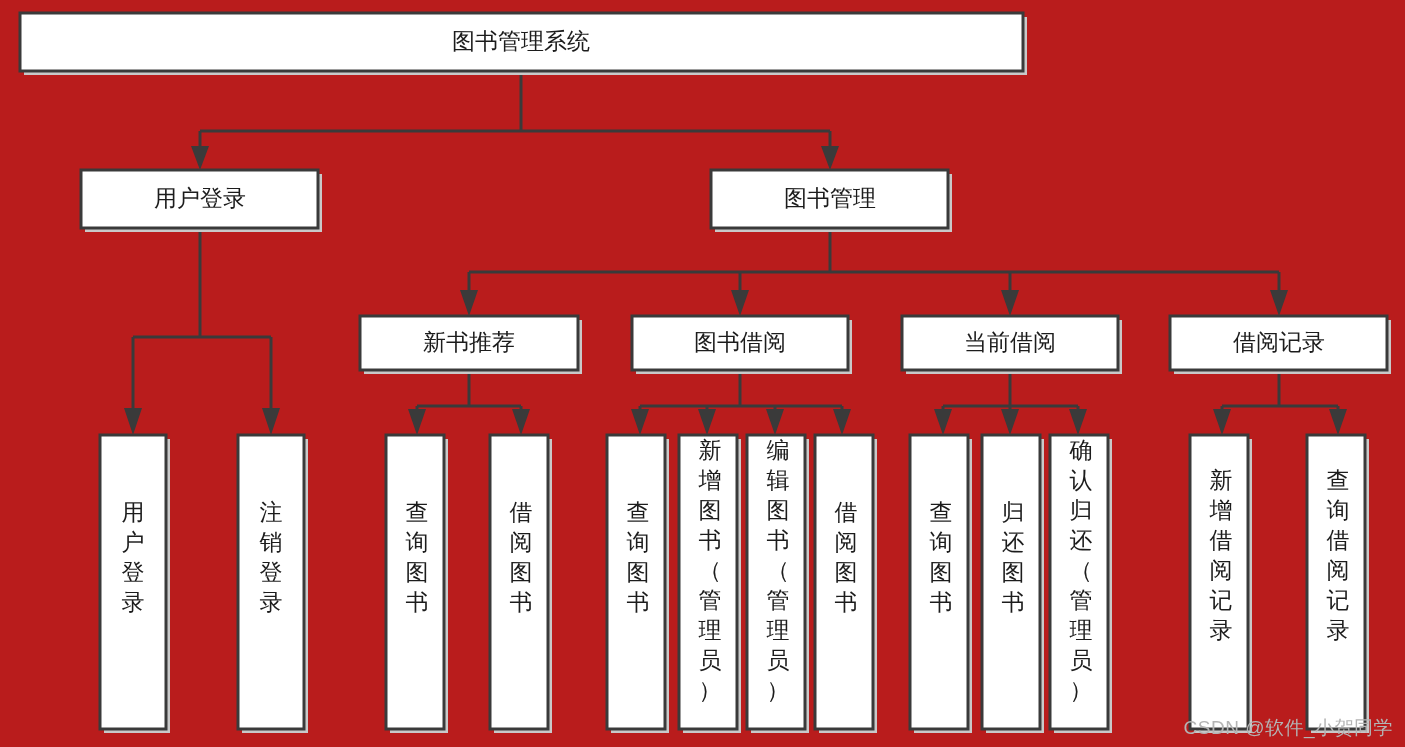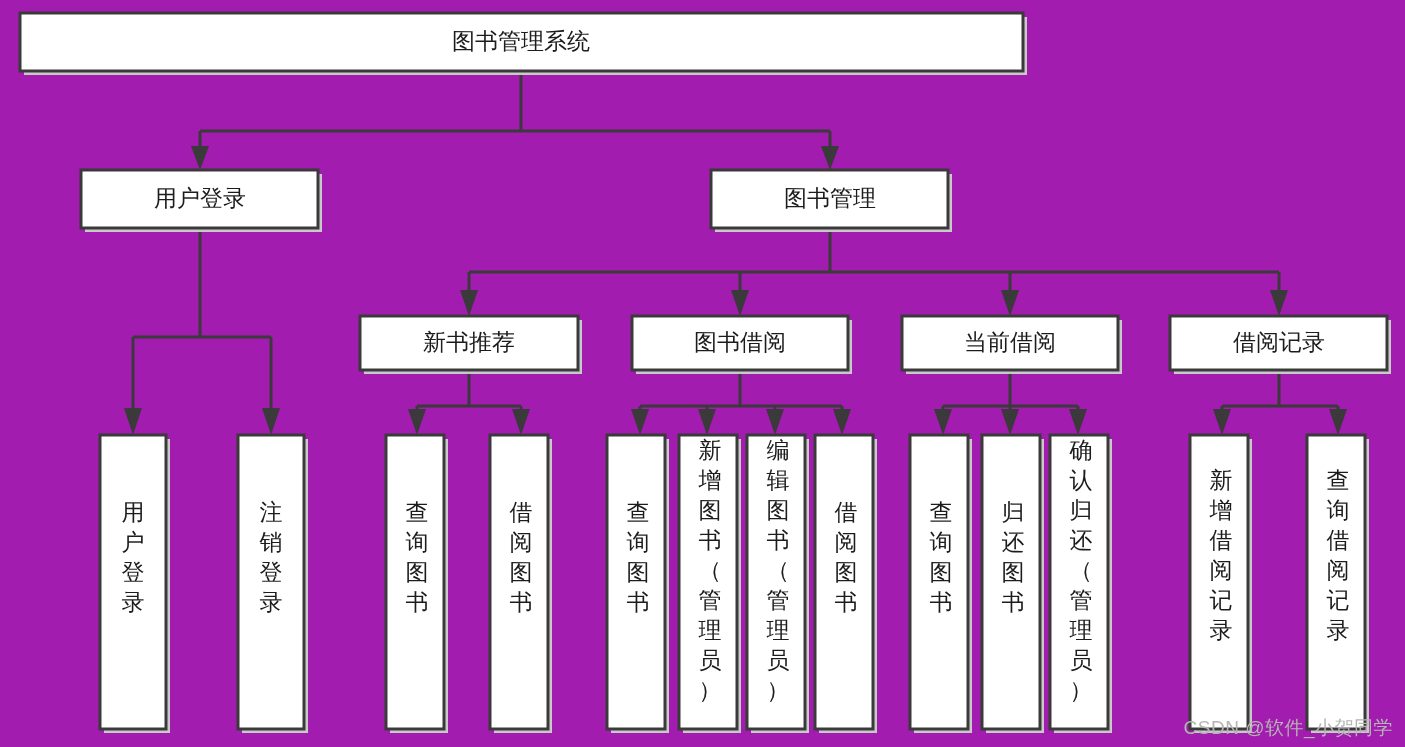--- a/index.html
+++ b/index.html
@@ -10,21 +10,21 @@
   body {
     width: 1405px;
     height: 747px;
     font-family: "Liberation Sans", "DejaVu Sans", sans-serif;
     overflow: hidden;
   }
   #diagram-root {
     position: relative;
     width: 1405px;
     height: 747px;
-    background: #a21caf;
+    background: #b91c1c;
   }
   svg.flow {
     position: absolute;
     top: 0;
     left: 0;
     width: 1405px;
     height: 747px;
   }
   .node-rect {
     fill: #ffffff;

